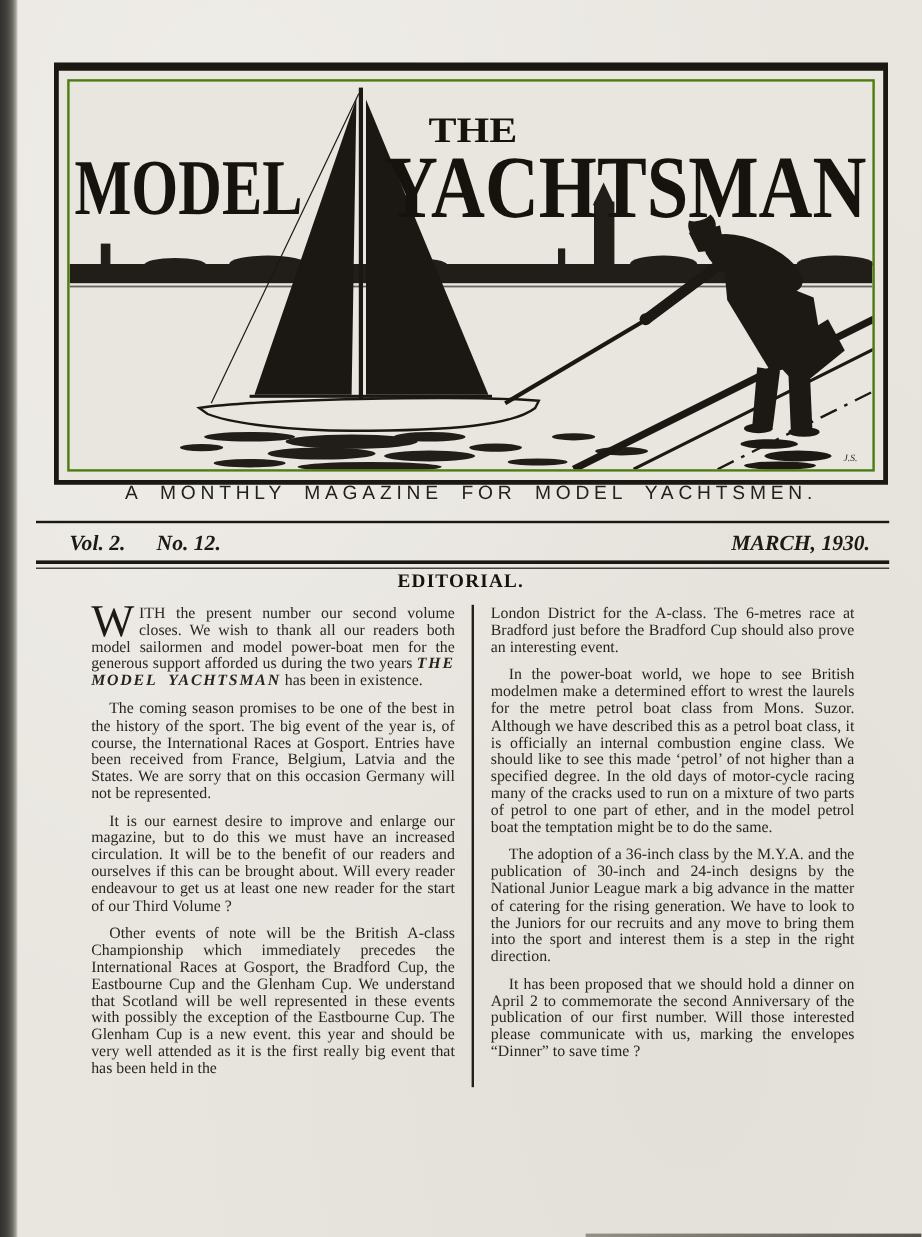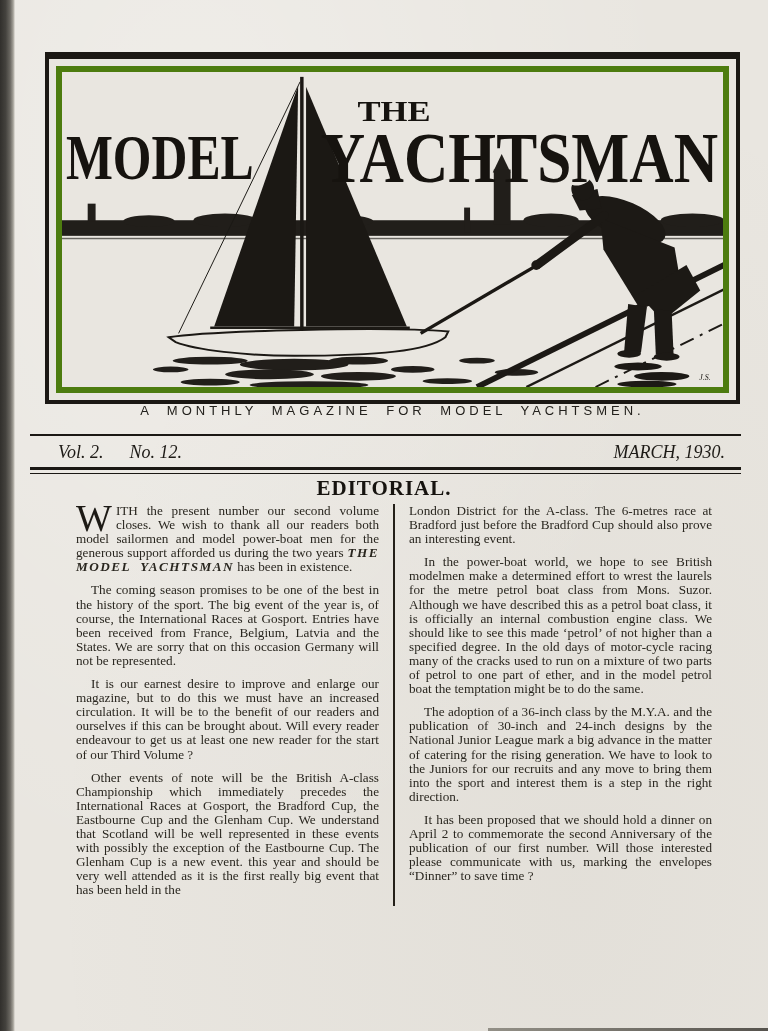--- a/index.html
+++ b/index.html
@@ -24,46 +24,46 @@
     position:absolute;left:488px;right:0;bottom:0;height:3px;
     background:linear-gradient(90deg,#939087,#56534d);
   }
   
   .masthead{
     position:absolute;left:45px;top:52px;width:695px;height:352px;
     box-sizing:border-box;border:4px solid #1b1814;border-top-width:7px;
     padding:7px;background:#e9e6e0;
   }
   .masthead-inner{
-    width:100%;height:100%;box-sizing:border-box;border:6px solid #4d7c0f;
+    width:100%;height:100%;box-sizing:border-box;border:2px solid #4d7c0f;
   }
   .masthead-inner svg{display:block;width:100%;height:100%;}
   .masthead-title{font-family:"Liberation Serif", serif;font-weight:bold;fill:#16130f;}
   
   .tagline{
     position:absolute;left:45px;top:403px;width:695px;text-align:center;
     font-family:"Liberation Sans", sans-serif;
-    font-size:13px;letter-spacing:4px;word-spacing:7px;color:#23211d;
+    font-size:16px;letter-spacing:4px;word-spacing:7px;color:#23211d;
     white-space:nowrap;
   }
   .rule-a{position:absolute;left:30px;top:434px;width:711px;height:2px;background:#1b1814;}
   .volbar{
     position:absolute;left:30px;top:438px;width:711px;height:28px;
     display:flex;align-items:center;
-    font-style:italic;font-weight:normal;font-size:18px;color:#1d1a16;
+    font-style:italic;font-weight:bold;font-size:18px;color:#1d1a16;
   }
   .volbar .vol{margin-left:28px;}
   .volbar .num{margin-left:26px;}
   .volbar .date{margin-left:auto;margin-right:16px;}
   .rule-b{position:absolute;left:30px;top:467px;width:711px;height:3px;background:#1b1814;}
   .rule-c{position:absolute;left:30px;top:473px;width:711px;height:1px;background:#1b1814;}
   
   .headline{
     position:absolute;left:0;top:476px;width:768px;margin:0;text-align:center;
-    font-size:21px;font-weight:bold;letter-spacing:1px;color:#16130f;
+    font-size:16px;font-weight:bold;letter-spacing:1px;color:#16130f;
   }
   .columns{position:absolute;left:76px;top:504px;width:636px;display:flex;}
   .col{
     width:303px;font-size:13.2px;line-height:14.1px;text-align:justify;
     color:#29261f;
   }
   .col-left{margin-right:14px;}
   .divider{width:2px;background:#242019;margin-right:14px;}
   .col p{margin:0 0 9px 0;text-indent:15px;}
   .col p.first,.col p.noindent{text-indent:0;}

